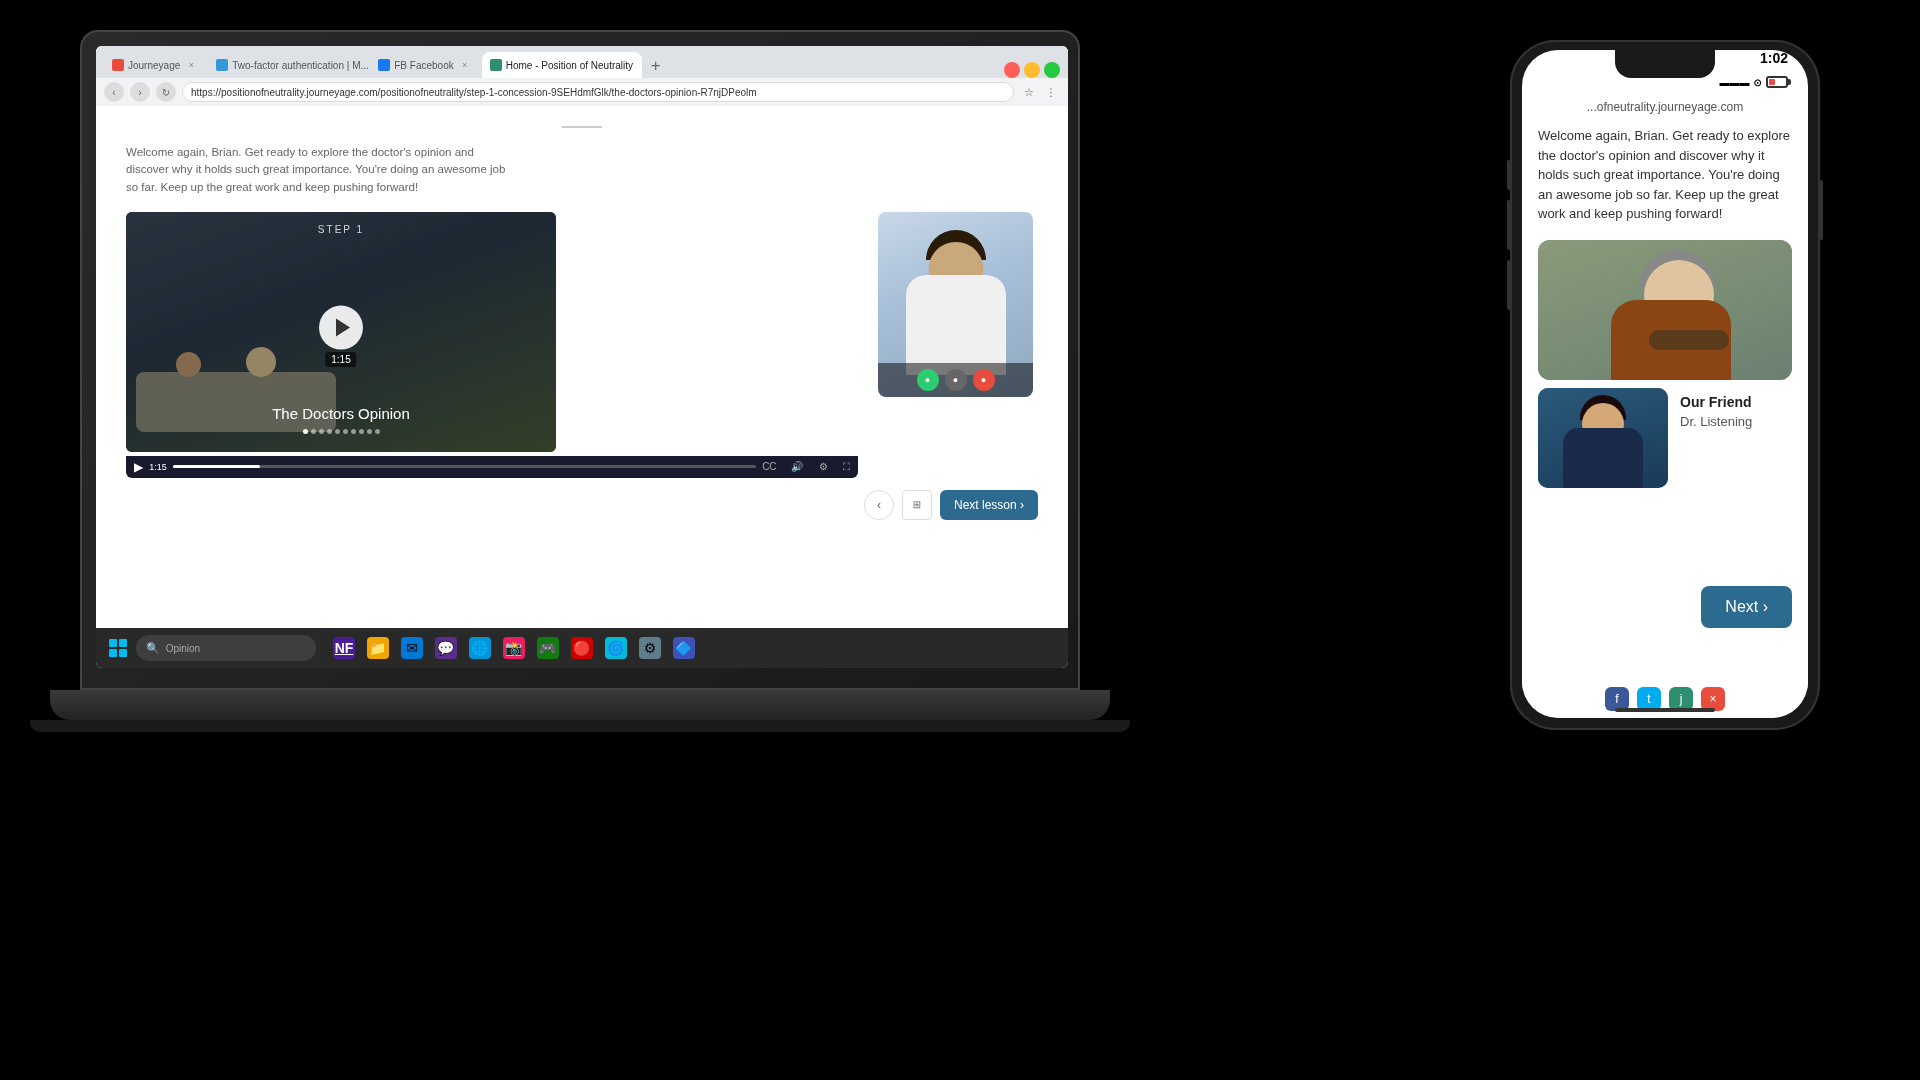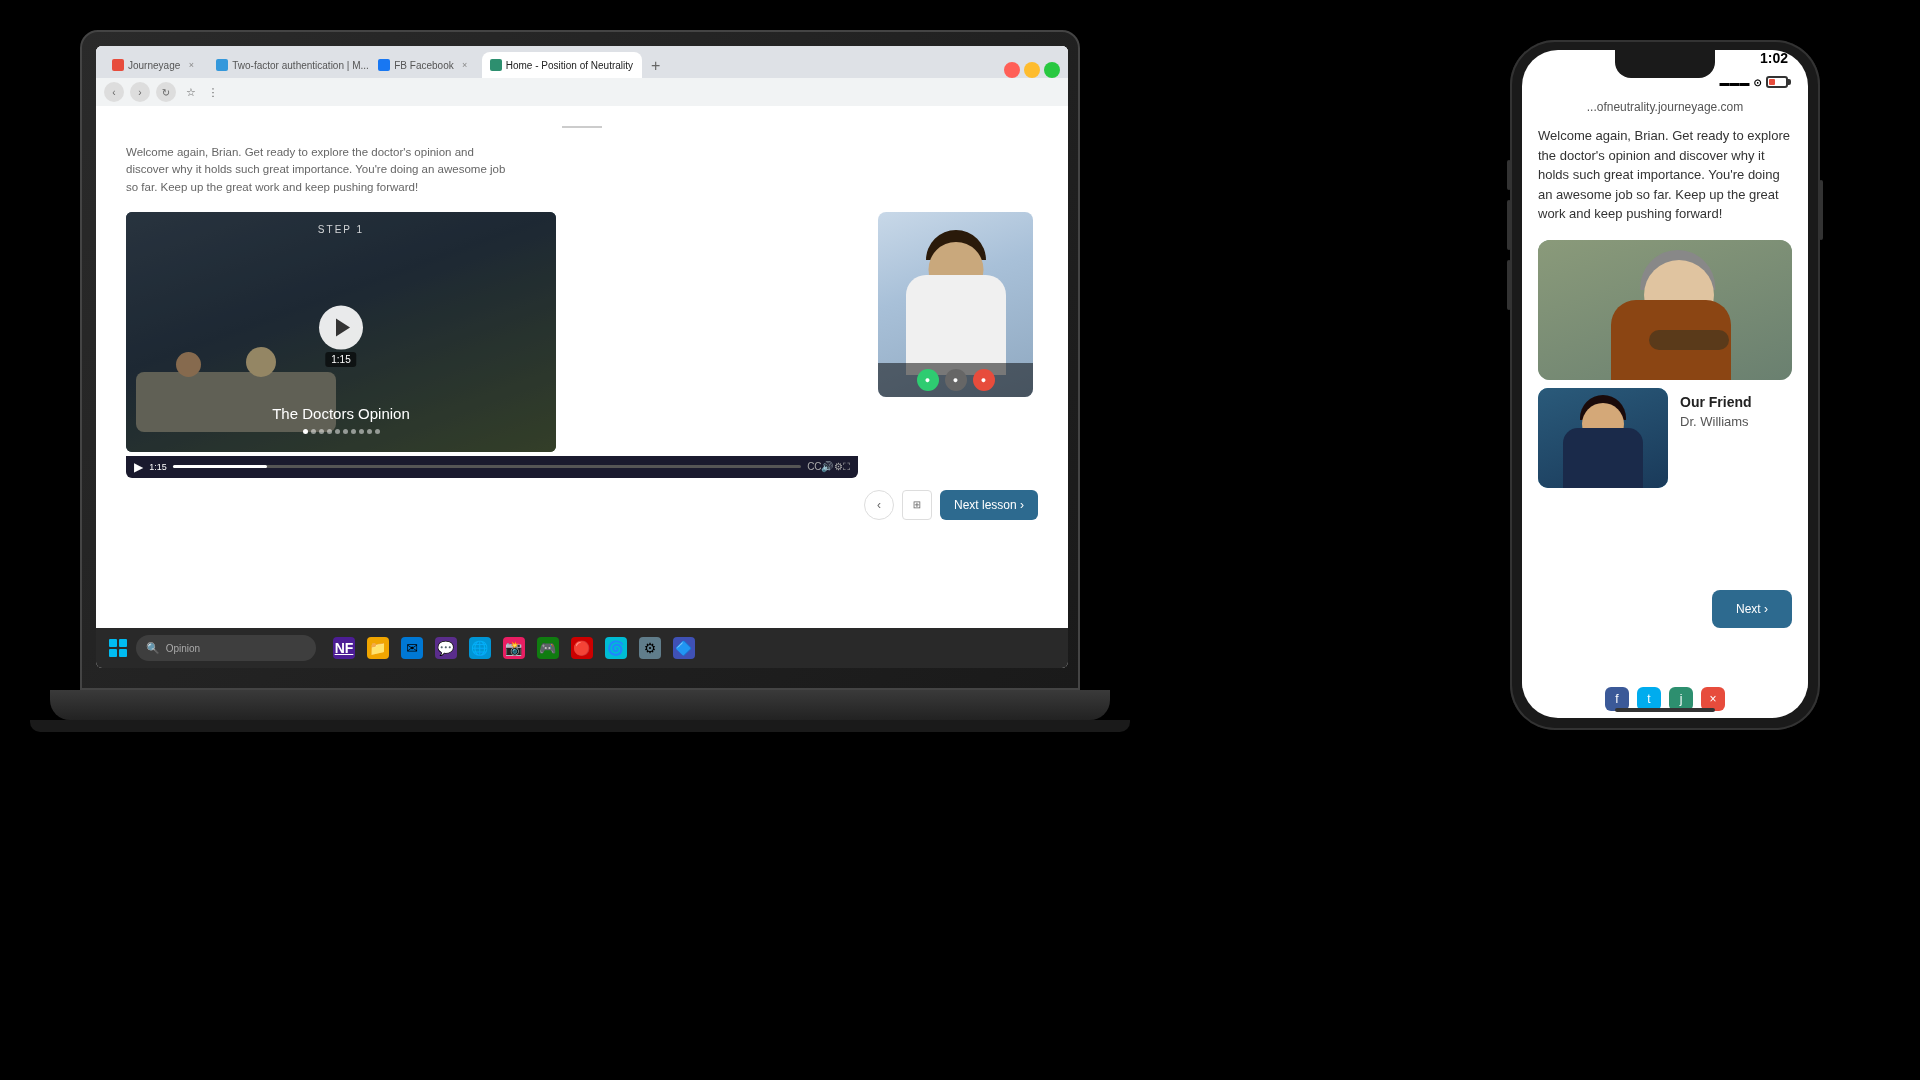--- a/index.html
+++ b/index.html
@@ -299,21 +299,21 @@
       position: relative;
     }
     .ctrl-progress-fill {
       width: 15%;
       height: 100%;
       background: #fff;
       border-radius: 2px;
     }
     .ctrl-icons {
       display: flex;
-      gap: 0;
+      gap: 15px;
     }
     .ctrl-icon {
       color: #aaa;
       font-size: 10px;
     }
 
     .right-panel {
       width: 160px;
       display: flex;
       flex-direction: column;
@@ -634,21 +634,21 @@
     }
 
     .phone-next-btn {
       position: absolute;
       right: 16px;
       bottom: 60px;
       background: #2d6a8f;
       color: #fff;
       padding: 12px 24px;
       border-radius: 8px;
-      font-size: 12px;
+      font-size: 16px;
       font-weight: 500;
       display: flex;
       align-items: center;
       gap: 6px;
       cursor: pointer;
     }
 
     .phone-bottom-bar {
       position: absolute;
       bottom: 0;
@@ -884,20 +884,23 @@
           <div style="margin-left:auto;display:flex;gap:4px;align-items:center;">
             <div style="width:16px;height:16px;border-radius:50%;background:#ff5f57;cursor:pointer;"></div>
             <div style="width:16px;height:16px;border-radius:50%;background:#febc2e;cursor:pointer;"></div>
             <div style="width:16px;height:16px;border-radius:50%;background:#28c840;cursor:pointer;"></div>
           </div>
         </div>
         <div class="browser-toolbar">
           <div class="browser-nav-btn">‹</div>
           <div class="browser-nav-btn">›</div>
           <div class="browser-nav-btn">↻</div>
+          <div class="browser-url-bar">
+            <span>https://positionofneutrality.journeyage.com/positionofneutrality/step-1-concession-9SEHdmfGlk/the-doctors-opinion-R7njDPeolm</span>
+          </div>
           <div style="display:flex;gap:4px;">
             <div style="width:18px;height:18px;display:flex;align-items:center;justify-content:center;font-size:11px;color:#666;">☆</div>
             <div style="width:18px;height:18px;display:flex;align-items:center;justify-content:center;font-size:11px;color:#666;">⋮</div>
           </div>
         </div>
         <div class="browser-bookmarks">
           <div class="bookmark-item">
             <div class="bookmark-favicon" style="background:#e74c3c;"></div>
             <span>Brandsatch</span>
           </div>
@@ -1109,21 +1112,21 @@
         <div class="phone-small-video-row">
           <div class="phone-small-video">
             <div class="small-vid-person">
               <div class="sv-hair"></div>
               <div class="sv-head"></div>
               <div class="sv-body"></div>
             </div>
           </div>
           <div class="phone-card-labels">
             <div class="phone-card-title">Our Friend</div>
-            <div class="phone-card-subtitle">Dr. Williams</div>
+            <div class="phone-card-subtitle">Dr. Listening</div>
           </div>
         </div>
 
         <div class="phone-next-btn">
           <span>Next ›</span>
         </div>
       </div>
 
       <div class="phone-bottom-bar">
         <div class="phone-dock-icon" style="background:#3b5998;color:#fff;font-size:12px;">f</div>

